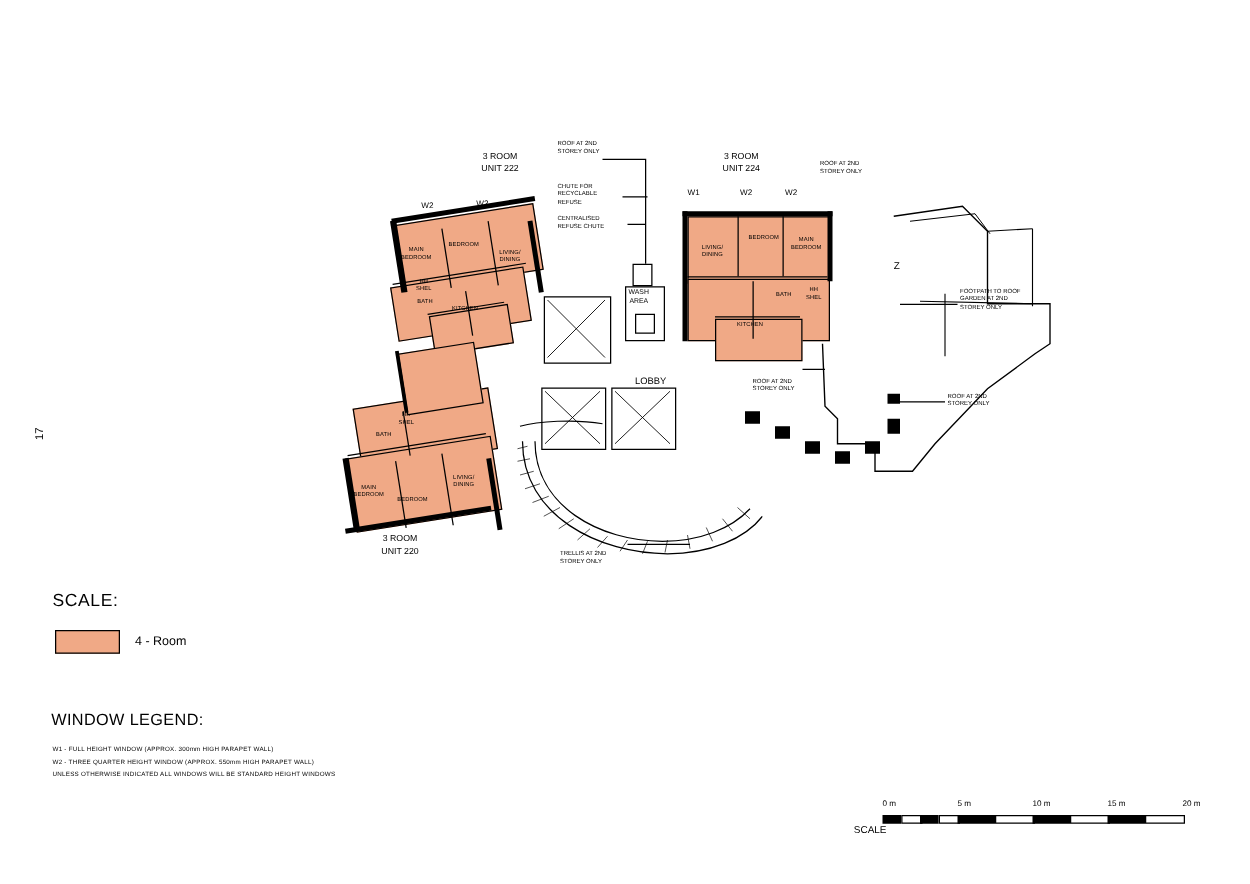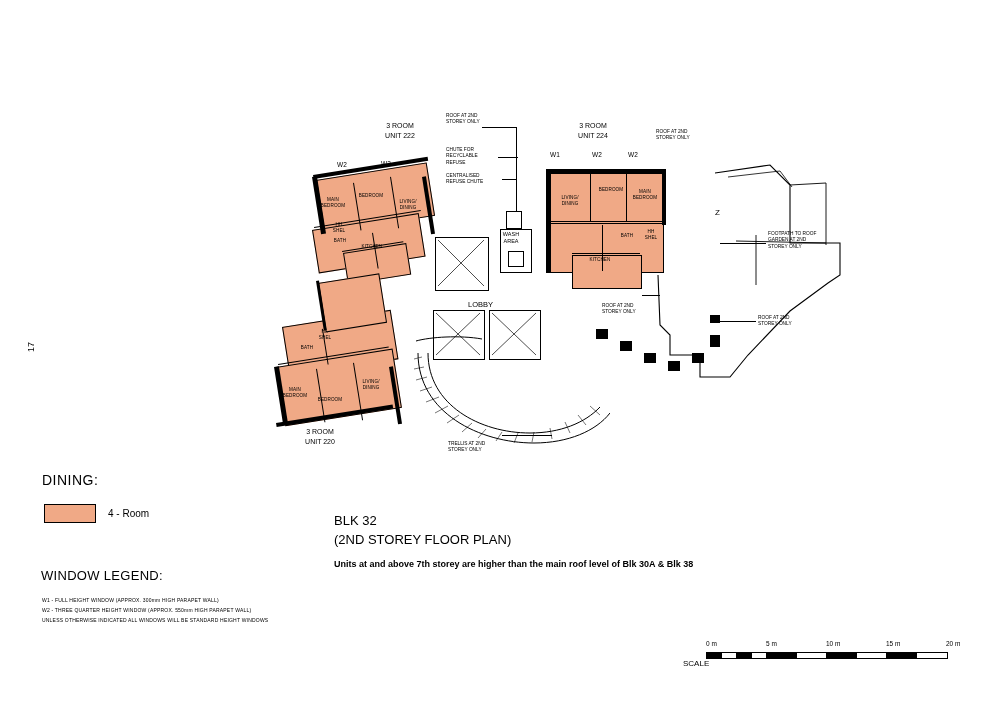--- a/index.html
+++ b/index.html
@@ -62,21 +62,21 @@
   #scale-label { left: 683px; top: 659px; font-size: 8px; }
 
   
   #plan { left: 250px; top: 105px; width: 620px; height: 360px; }
   .room { position: absolute; background: #f0a986; border: 1.6px solid #000; }
   .wall { position: absolute; background: #000; }
   .rlabel { position: absolute; font-size: 4.6px; line-height: 1.2; text-align: center; letter-spacing: .1px; }
   .unitlabel { position: absolute; font-size: 7px; line-height: 1.4; text-align: center; }
   .wtag { position: absolute; font-size: 6.5px; }
   .notetxt { position: absolute; font-size: 4.8px; line-height: 1.35; }
-  .lobbytxt { position: absolute; font-size: 7.5px; }
+  .lobbytxt { position: absolute; font-size: 7.5px; margin-left: 40px; }
   .arrowline { position: absolute; background: #000; height: 1px; }
   .vline { position: absolute; background: #000; width: 1px; }
   .box { position: absolute; border: 1px solid #000; }
 </style>
 </head>
 <body>
 
 <div id="page">
 
   <div class="abs" id="page-number">17</div>
@@ -254,37 +254,32 @@
       <rect x="40" y="26" width="12" height="10" fill="#000"></rect>
       <rect x="64" y="38" width="12" height="10" fill="#000"></rect>
       <rect x="88" y="46" width="12" height="10" fill="#000"></rect>
       <rect x="112" y="38" width="12" height="10" fill="#000"></rect>
       <rect x="130" y="20" width="10" height="12" fill="#000"></rect>
       <rect x="130" y="-4" width="10" height="12" fill="#000"></rect>
     </svg>
 
   </div>
 
-  <div class="abs" id="legend-title">DINING:</div>
+  <div class="abs" id="legend-title">SCALE:</div>
   <div class="abs" id="legend-swatch"></div>
   <div class="abs" id="legend-swatch-label">4 - Room</div>
 
   <div class="abs" id="window-legend-title">WINDOW LEGEND:</div>
   <div class="abs" id="window-legend-lines">
     <div class="tiny">W1 - FULL HEIGHT WINDOW (APPROX. 300mm HIGH PARAPET WALL)</div>
     <div class="tiny">W2 - THREE QUARTER HEIGHT WINDOW (APPROX. 550mm HIGH PARAPET WALL)</div>
     <div class="tiny">UNLESS OTHERWISE INDICATED ALL WINDOWS WILL BE STANDARD HEIGHT WINDOWS</div>
   </div>
 
 
-  <div class="abs" id="blk-title">
-    <div>BLK 32</div>
-    <div>(2ND STOREY FLOOR PLAN)</div>
-  </div>
-  <div class="abs" id="blk-note">Units at and above 7th storey are higher than the main roof level of Blk 30A &amp; Blk 38</div>
 
   <div class="abs" id="scalebar-wrap">
     <div id="scalebar-ticks">
       <span style="left:0px;">0 m</span>
       <span style="left:60px;">5 m</span>
       <span style="left:120px;">10 m</span>
       <span style="left:180px;">15 m</span>
       <span style="left:240px;">20 m</span>
     </div>
     <div id="scalebar-bar">

